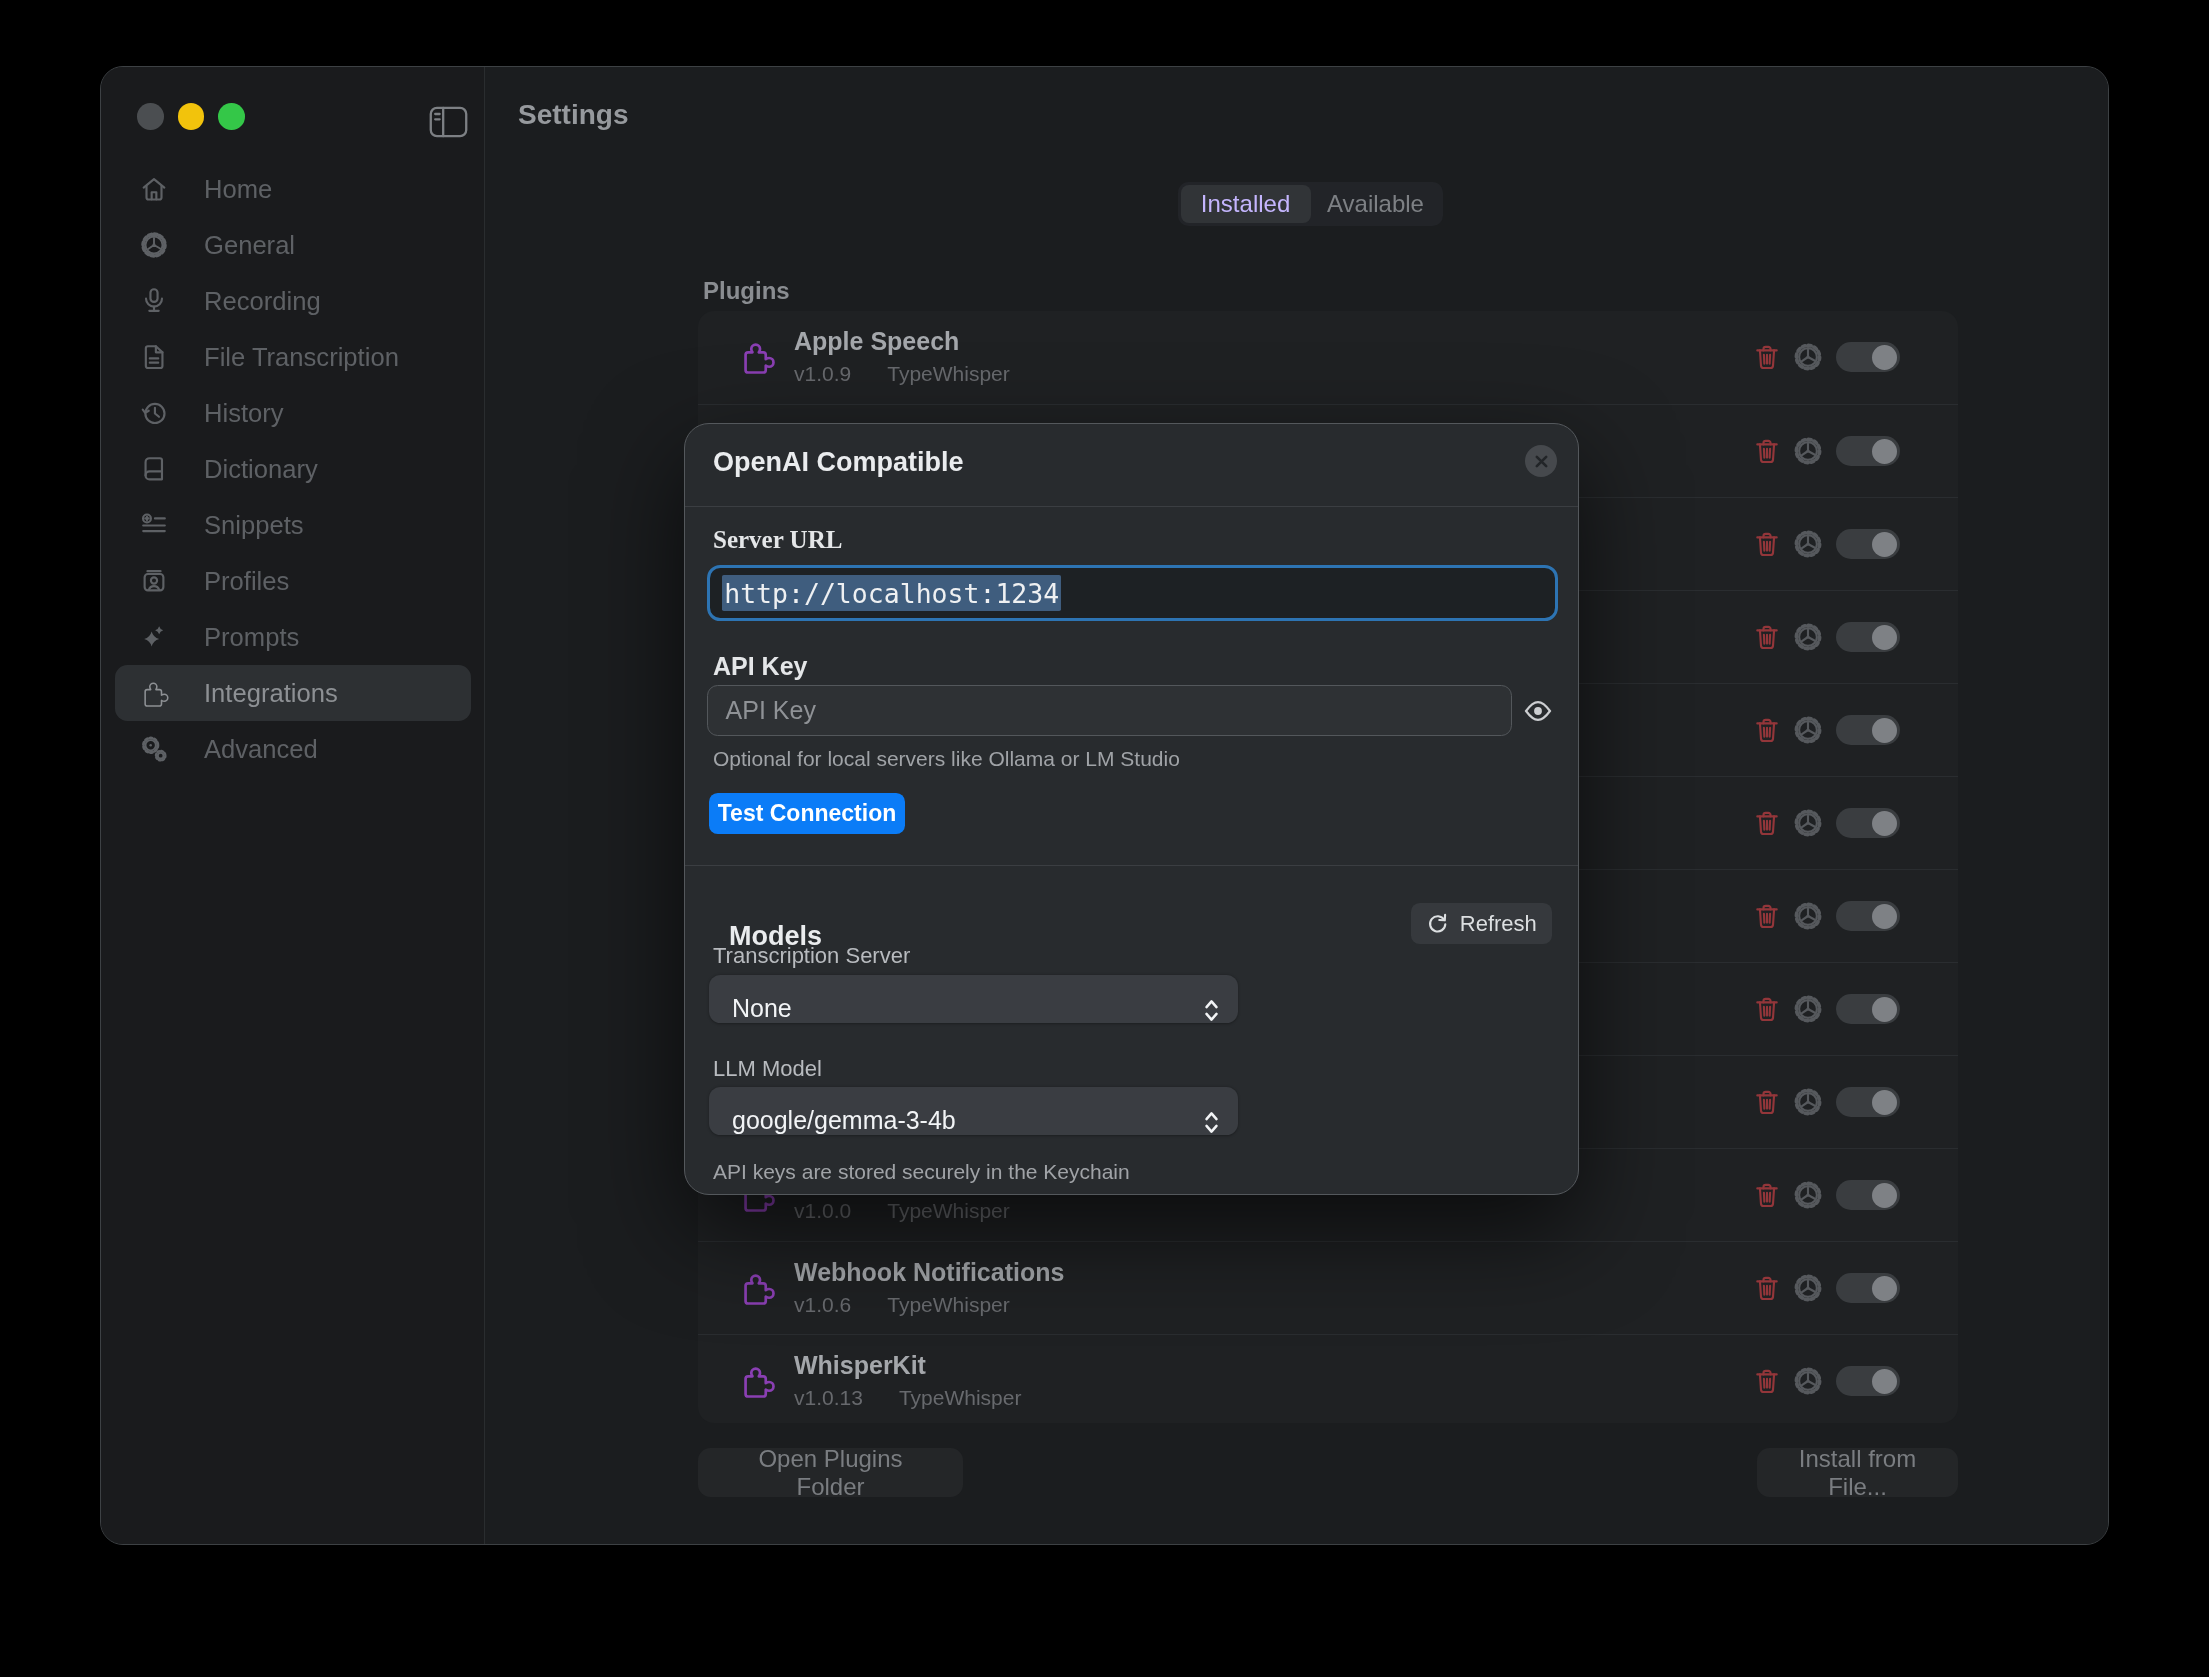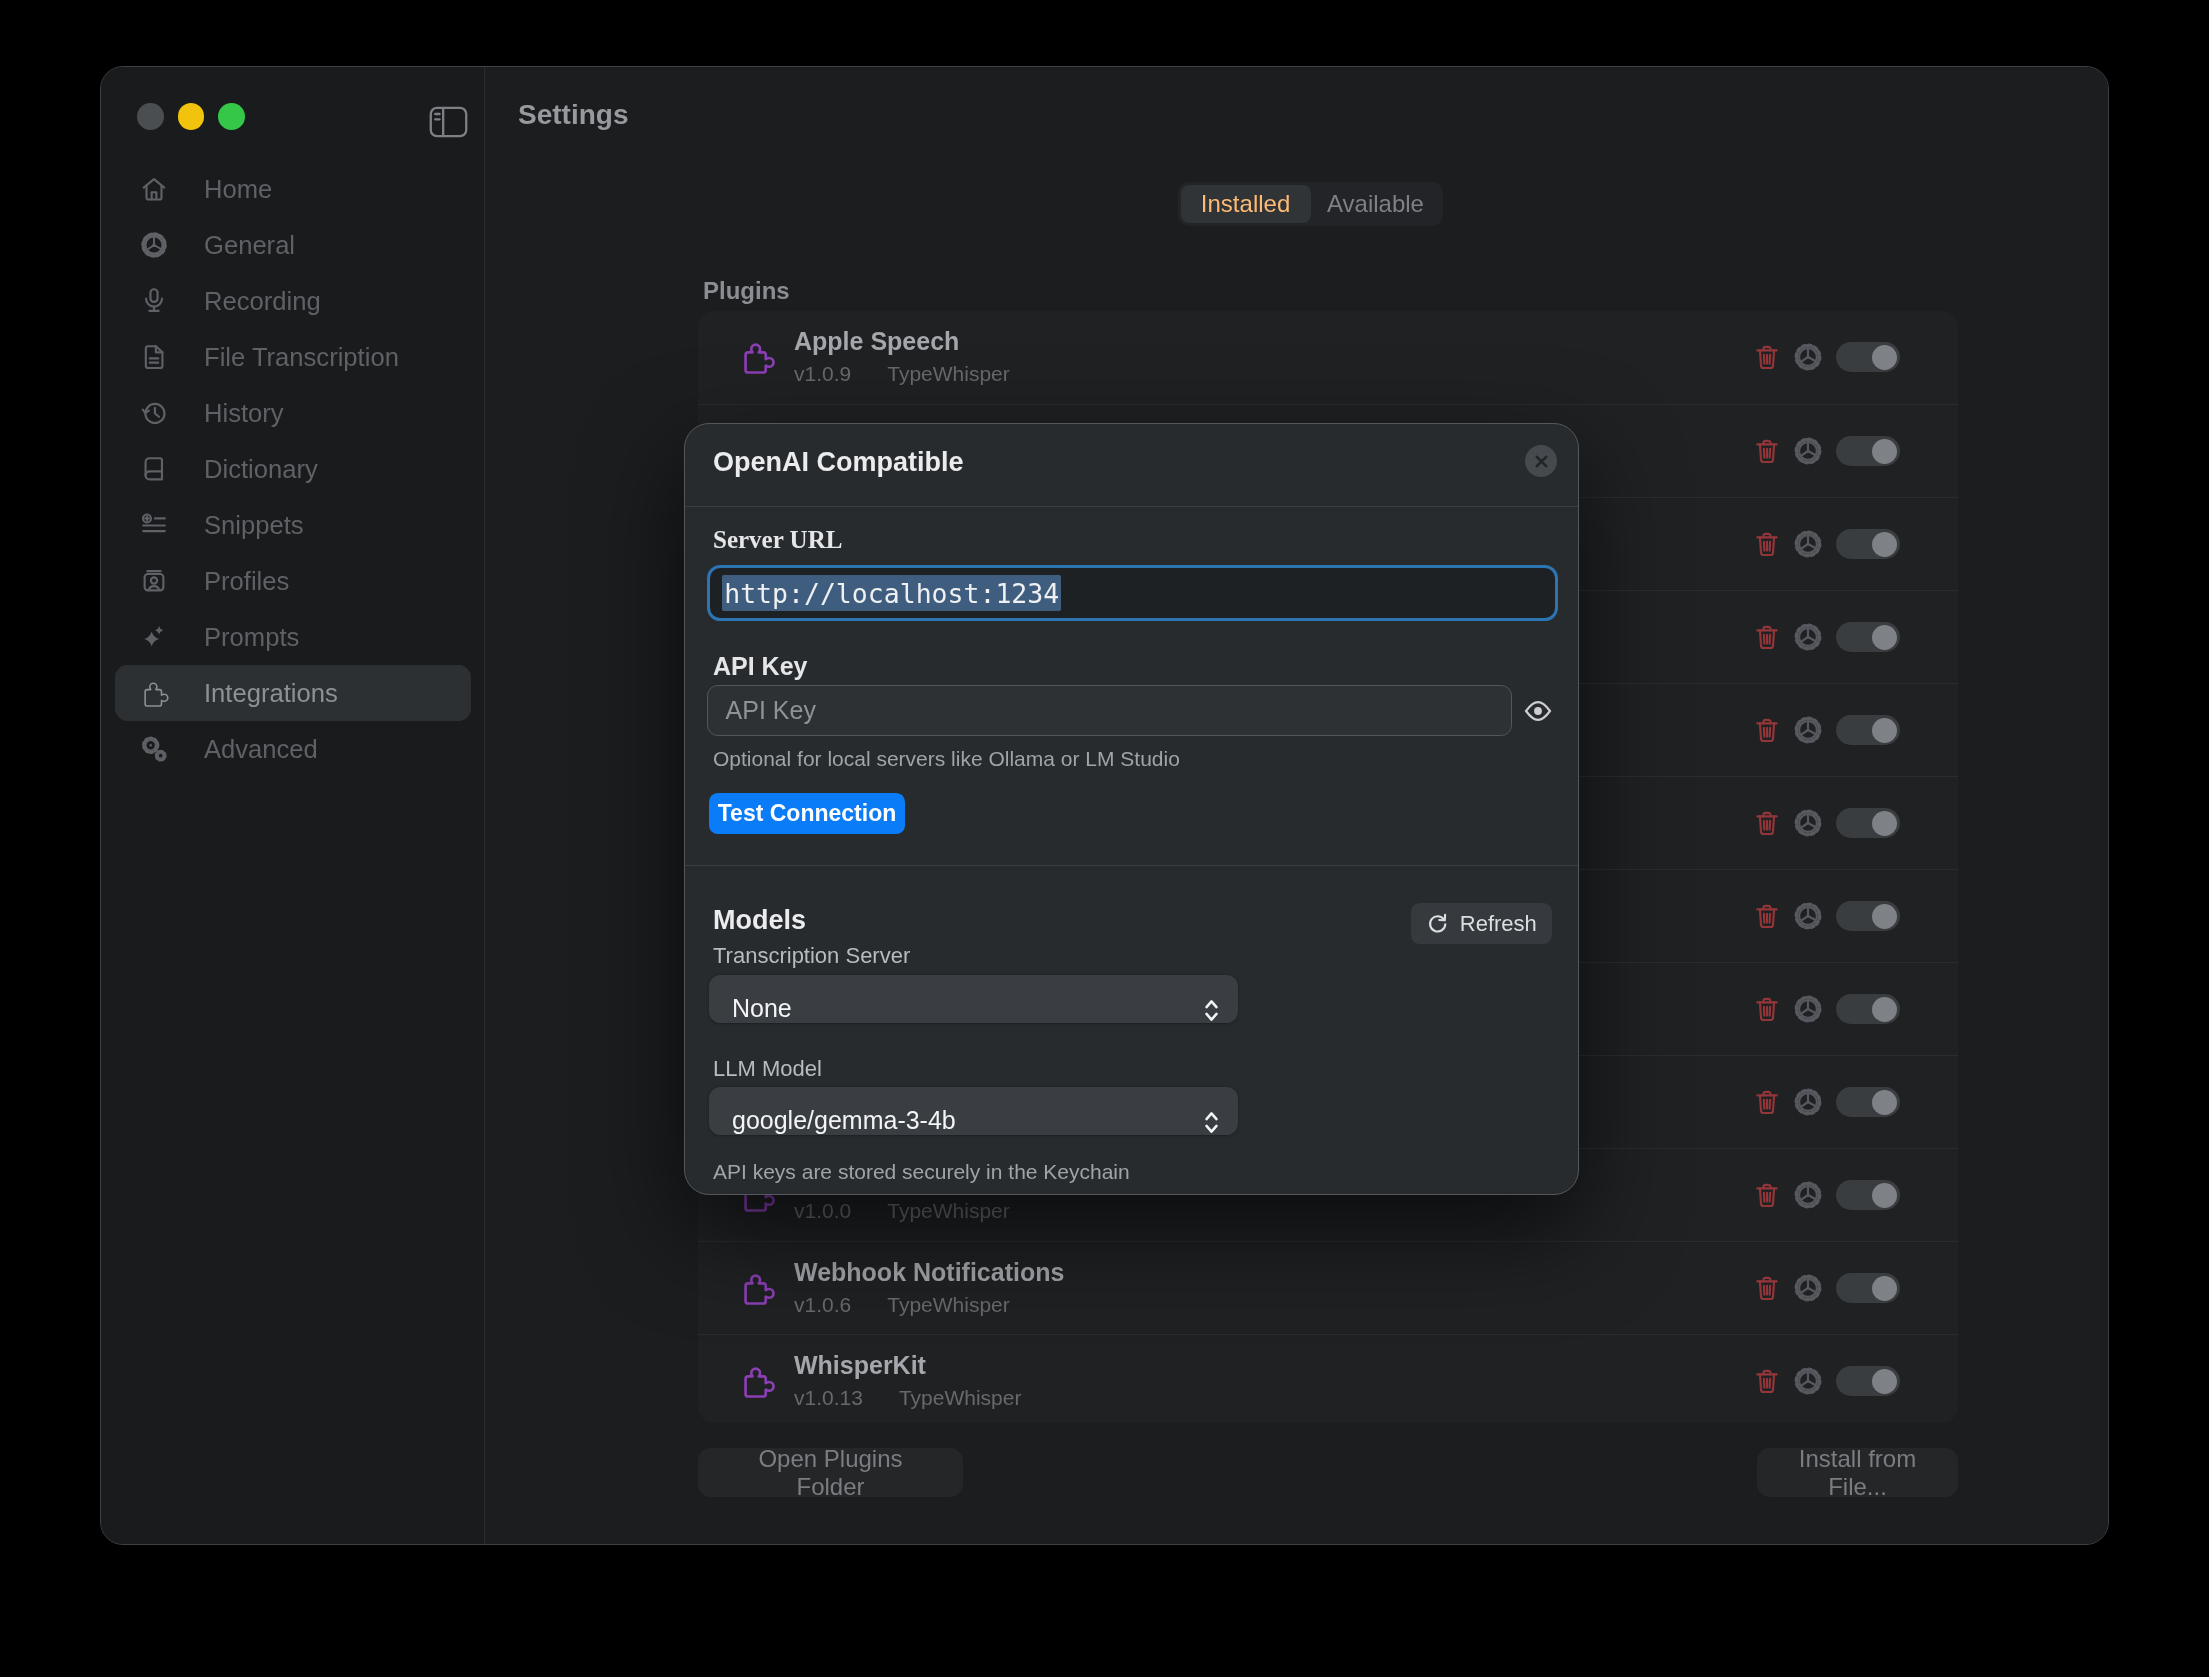--- a/index.html
+++ b/index.html
@@ -25,21 +25,21 @@
   .side-item .slabel{margin-left:34px;font-size:25.6px;}
   .side-item.active{background:#2d3033;color:#8d9094;}
   .sicon svg{stroke:currentColor;fill:none;stroke-width:2.3;stroke-linecap:round;stroke-linejoin:round;}
   .sicon svg .fil{fill:currentColor;stroke:none;}
 
   
   .main{position:absolute;left:384px;top:0;width:1625px;height:100%;background:#1b1d1f;}
   .page-title{position:absolute;left:33px;top:32px;margin:0;font-size:28px;font-weight:700;color:#96999d;}
   .segmented{position:absolute;left:693px;top:115px;width:265px;height:44px;background:#222428;border-radius:10.6px;display:flex;padding:2.6px;}
   .seg{flex:1;display:flex;align-items:center;justify-content:center;font-size:24px;color:#7d8084;border-radius:8px;}
-  .seg.selected{background:#313437;color:#fdba74;}
+  .seg.selected{background:#313437;color:#c4b5fd;}
   .plugins-h{position:absolute;left:218px;top:210px;margin:0;font-size:24px;font-weight:700;color:#8a8d91;}
   .card{position:absolute;left:213px;top:244px;width:1260px;height:1112px;background:#1f2123;border-radius:16px;overflow:hidden;}
 
   .prow{height:93px;position:relative;}
   .prow + .prow{border-top:0.9px solid #2a2d30;}
   .picon{position:absolute;left:40px;top:27px;width:37px;height:37px;color:#8a3fb3;}
   .picon svg{stroke:currentColor;fill:none;stroke-width:3.2;stroke-linejoin:round;}
   .pinfo{position:absolute;left:96px;top:16px;}
   .pname{font-size:25px;font-weight:700;color:#a4a7ab;line-height:1.15;min-height:28px;}
   .psub{margin-top:6.2px;font-size:21px;color:#67696d;display:flex;gap:36px;}
@@ -72,21 +72,21 @@
   .url-input .seltext{background:#3f5d7e;padding:2.6px 1.8px;border-radius:1.8px;}
 
   .api-input{position:absolute;left:22px;top:261px;width:805px;height:51px;background:#2e3134;
     border:1.3px solid #53575b;border-radius:10.6px;display:flex;align-items:center;padding:0 17.6px;
     font-size:25px;color:#8f9296;}
   .eye-btn{position:absolute;left:837px;top:271px;width:32px;height:32px;background:none;border:none;padding:0;color:#ccced1;}
   .eye-btn svg{stroke:currentColor;fill:none;stroke-width:2.4;}
   .helper{position:absolute;left:28px;top:323px;font-size:21px;color:#a0a3a7;}
   .test-btn{position:absolute;left:24px;top:369px;width:196px;height:41px;background:#0b7cf7;border:none;border-radius:8.8px;
     font-family:inherit;font-size:23px;font-weight:600;color:#fff;display:flex;align-items:center;justify-content:center;}
-  .models-h{position:absolute;left:28px;top:481px;margin:0;font-size:27px;font-weight:700;color:#eaecee;}
+  .models-h{position:absolute;left:28px;top:481px;margin:16px;font-size:27px;font-weight:700;color:#eaecee;}
   .refresh-btn{position:absolute;left:726px;top:479px;width:141px;height:41px;background:#36393d;border:none;border-radius:8.8px;
     font-family:inherit;font-size:22px;color:#dcdfe1;display:flex;align-items:center;justify-content:center;gap:10.6px;}
   .refresh-btn svg{stroke:currentColor;fill:none;stroke-width:2.4;stroke-linecap:round;stroke-linejoin:round;}
   .mselect{position:absolute;left:24px;width:529px;height:48px;background:#3a3d42;border-radius:11.5px;
     display:flex;align-items:flex-end;padding:0 17.6px 0 23px;font-size:25px;color:#f2f4f6;box-shadow:0 0.9px 2.6px rgba(0,0,0,.3);}
   .mselect .sval{flex:1;}
   .mselect svg{stroke:currentColor;fill:none;stroke-width:3;stroke-linecap:round;stroke-linejoin:round;}
   .keychain-note{position:absolute;left:28px;top:736px;font-size:21px;color:#a0a3a7;}
 </style>
 </head>

